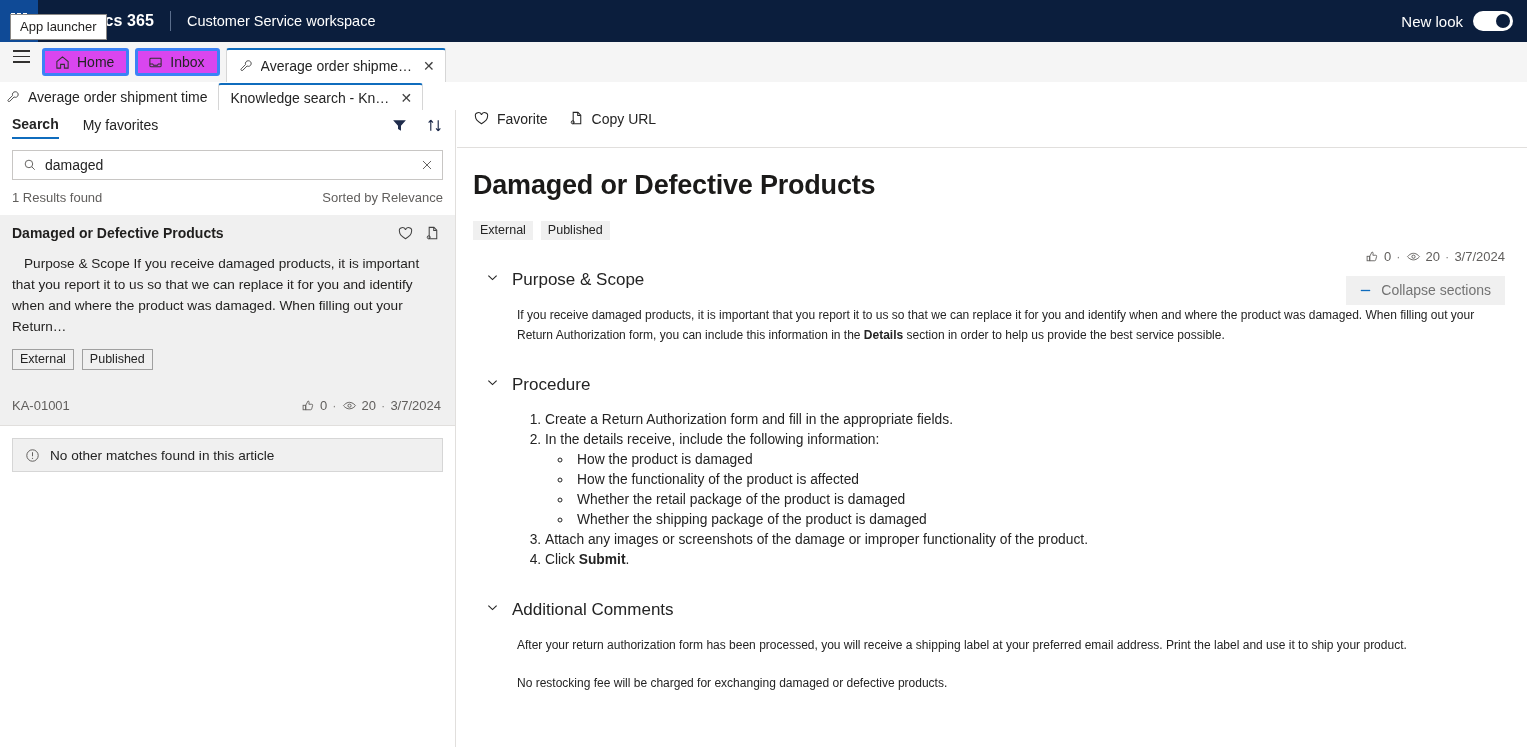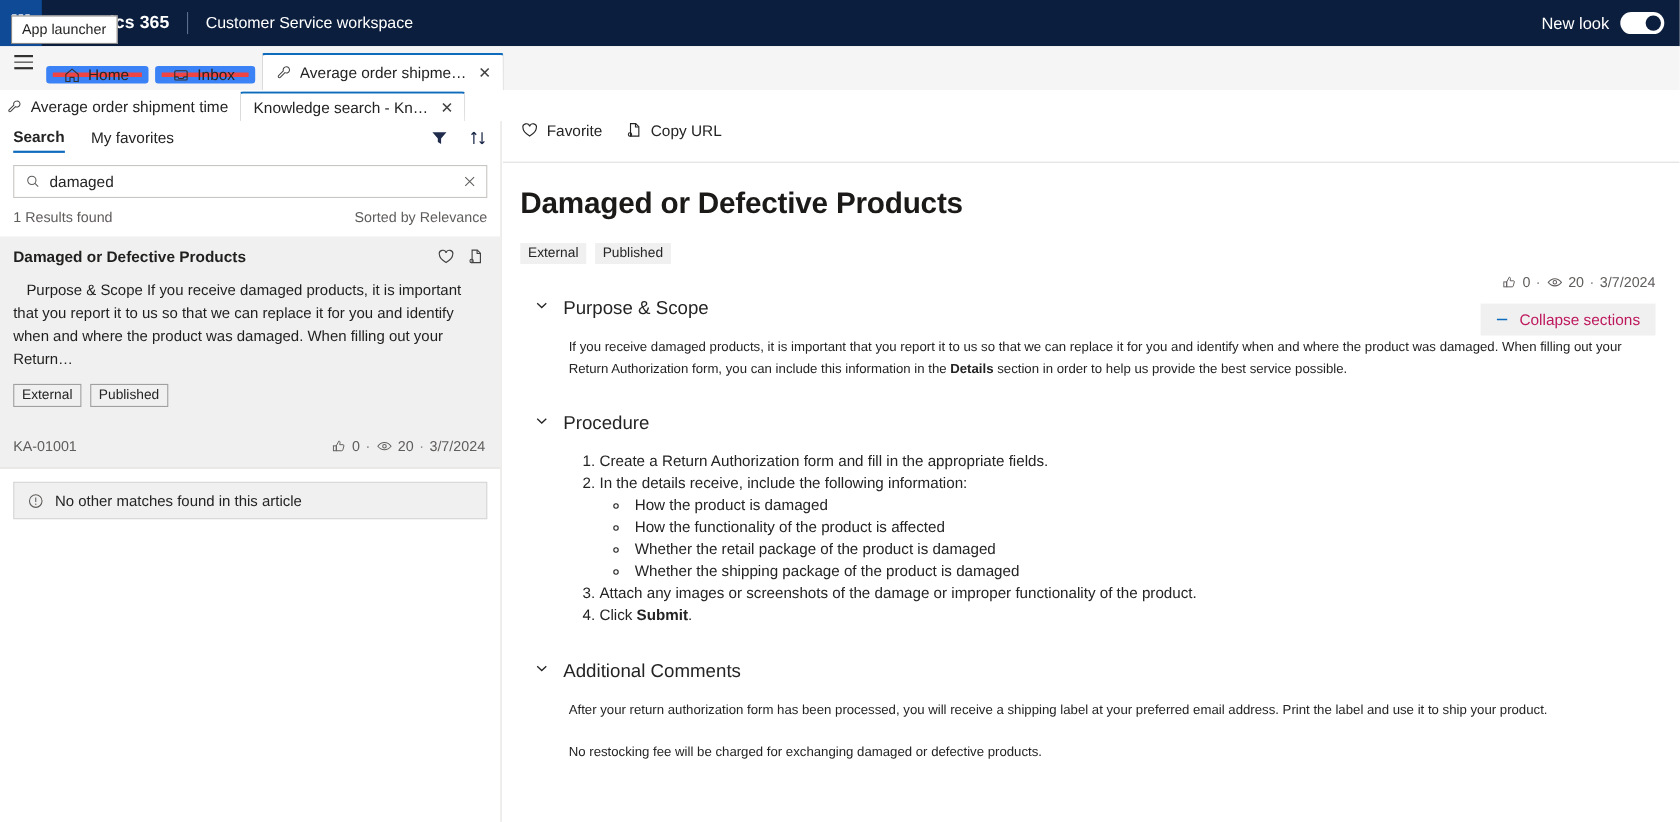--- a/index.html
+++ b/index.html
@@ -49,22 +49,22 @@
   .tabstrip {
     position: absolute; top: 42px; left: 0; width: 1527px; height: 40px;
     background: #f5f5f5; display: flex; align-items: flex-end;
   }
   .hamburger {
     width: 42px; height: 40px; display: flex; flex-direction: column;
     align-items: center; justify-content: center; gap: 4px; padding-bottom: 11px;
   }
   .hamburger i { display: block; width: 17px; height: 1.6px; background: #323130; }
   .pill {
-    display: flex; align-items: center; gap: 7px; height: 16px;
-    border: 6px solid #3b82f6; background: #ef4444; border-radius: 3px;
+    display: flex; align-items: center; gap: 7px; height: 28px;
+    border: 3px solid #3b82f6; background: #d946ef; border-radius: 3px;
     padding: 0 12px 0 10px; margin-bottom: 6px; margin-right: 6px;
     font-size: 14px; color: #242424; white-space: nowrap;
   }
   .tab-active {
     display: flex; align-items: center; gap: 8px;
     height: 34px; background: #ffffff;
     border: 1px solid #d6d6d6; border-top: 2px solid #0f6cbd; border-bottom: none;
     border-radius: 3px 3px 0 0;
     padding: 0 8px 0 12px; font-size: 14px; color: #242424; white-space: nowrap;
     max-width: 220px;
@@ -154,21 +154,21 @@
   .chip-flat {
     background: #f0f0f0; font-size: 12.5px; color: #242424;
     padding: 2px 7px 3px 7px; margin-right: 8px;
   }
   .art-meta {
     position: absolute; right: 22px; top: 101px;
     font-size: 13px; color: #605e5c; display: flex; align-items: center; gap: 5px;
   }
   .collapse-btn {
     position: absolute; right: 22px; top: 128px;
-    background: #f0f0f0; color: #be185d; font-size: 14px;
+    background: #f0f0f0; color: #737373; font-size: 14px;
     display: flex; align-items: center; gap: 8px;
     padding: 6px 14px 7px 12px;
   }
   .section { margin-top: 30px; }
   .sec-head { display: flex; gap: 12px; padding-left: 12px; }
   .sec-title { font-size: 17px; color: #242424; }
   .sec-body { margin-top: 15px; padding-left: 44px; }
   .para { font-size: 12px; line-height: 20px; color: #242424; }
   .para + .para { margin-top: 18px; }
   ol.steps { list-style: decimal; padding-left: 28px; }

